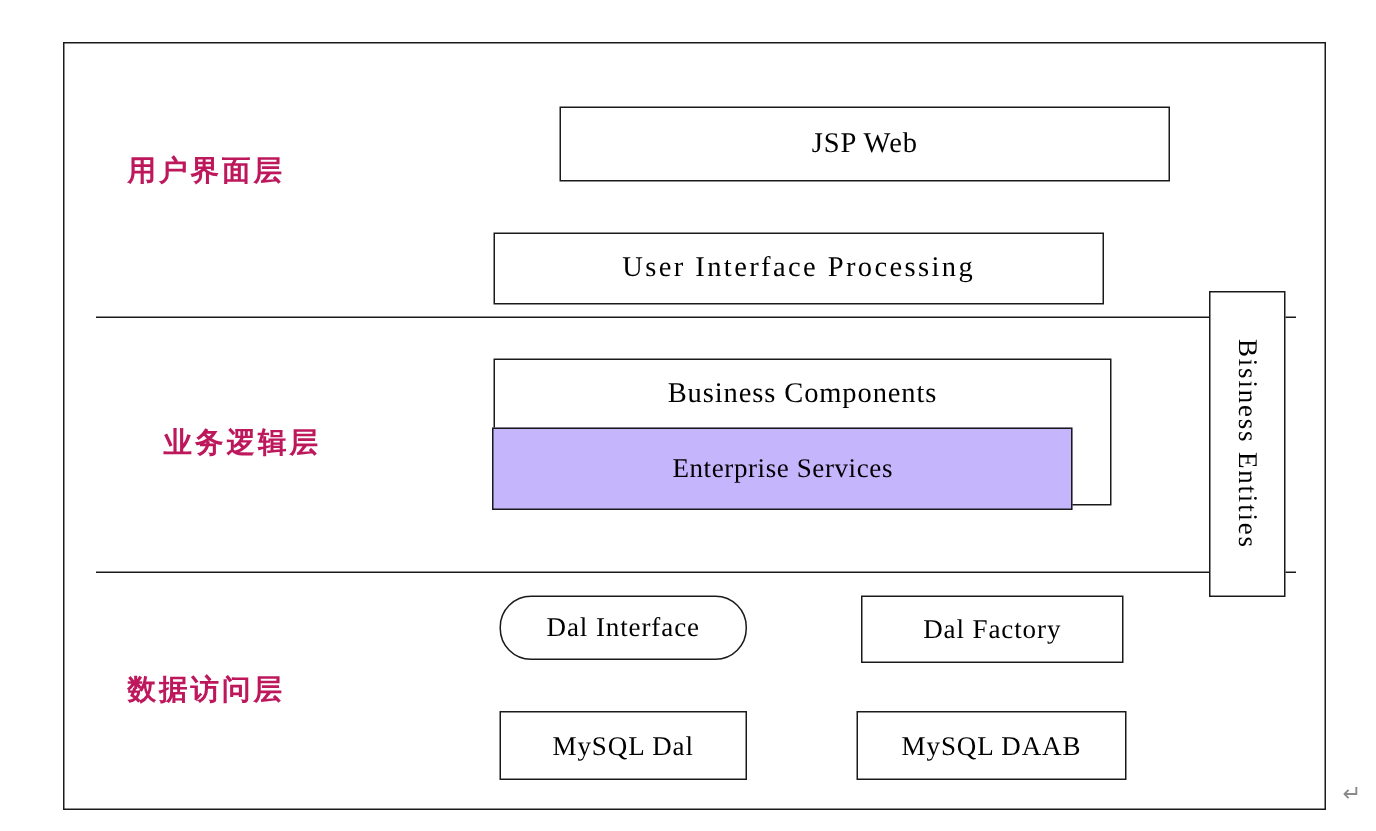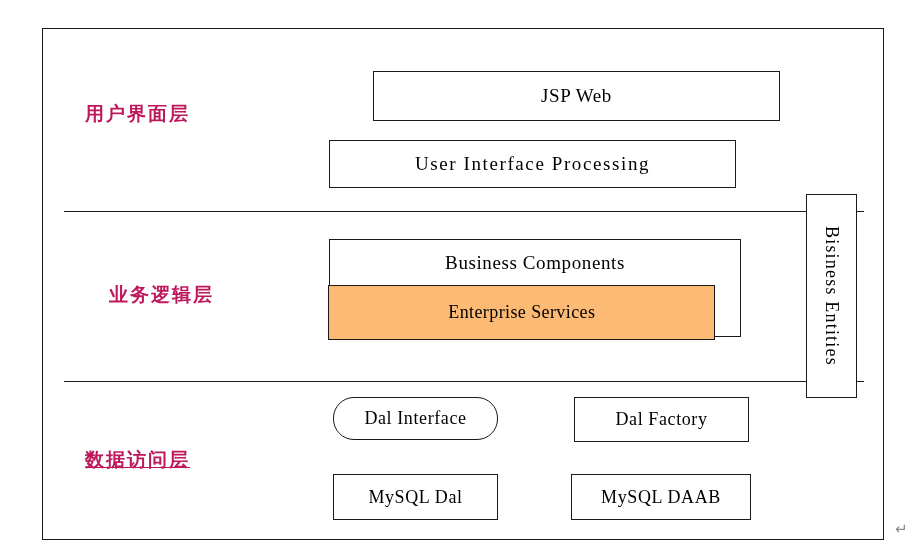--- a/index.html
+++ b/index.html
@@ -44,21 +44,21 @@
     position: absolute;
     font-family: "DejaVu Sans", "Liberation Sans", sans-serif;
     font-weight: bold;
     font-size: 19px;
     letter-spacing: 2px;
     color: #be185d;
     white-space: nowrap;
   }
   .label-ui   { left: 84px;  top: 100px; }
   .label-biz  { left: 84px;  top: 281px; }
-  .label-data { left: 84px;  top: 446px; text-decoration: underline; }
+  .label-data { left: 84px;  top: 446px; }
 
   
   .box {
     position: absolute;
     border: 1.7px solid #1a1a1a;
     box-sizing: border-box;
     background: #ffffff;
     display: flex;
     align-items: center;
     justify-content: center;
@@ -90,21 +90,21 @@
     white-space: nowrap;
   }
   .box-enterprise-services {
     position: absolute;
     left: -1.7px;
     top: 45px;
     width: 387px;
     height: 54.7px;
     border: 1.7px solid #1a1a1a;
     box-sizing: border-box;
-    background: #fdba74;
+    background: #c4b5fd;
     display: flex;
     align-items: center;
     justify-content: center;
     font-size: 18px;
     letter-spacing: 0.4px;
     white-space: nowrap;
   }
 
   
   .box-dal-interface { left: 332px; top: 396px; width: 165px; height: 43px; font-size: 18px; border-radius: 21px; }
@@ -154,21 +154,21 @@
 
   <div class="frame">
 
     <div class="separator sep-1" style="left:21px; top:182px; width:800px;"></div>
     <div class="separator sep-2" style="left:21px; top:352px; width:800px;"></div>
 
     <div class="layer-label label-ui" style="left:42px; top:72px;">用户界面层</div>
 
     <div class="box box-jsp-web" style="left:286px; top:42px;margin-left:44px;">JSP Web</div>
 
-    <div class="box box-uip" style="left:286px; top:111px;">User  Interface  Processing</div>
+    <div class="box box-uip" style="left:286px; top:126px;">User  Interface  Processing</div>
 
     <div class="layer-label label-biz" style="left:42px; top:253px;margin-left:24px;">业务逻辑层</div>
 
     <div class="box box-business-components" style="left:286px; top:210px;">
       <div class="bc-title">Business   Components</div>
       <div class="box-enterprise-services">Enterprise Services</div>
     </div>
 
     <div class="layer-label label-data" style="left:42px; top:418px;">数据访问层</div>
 

